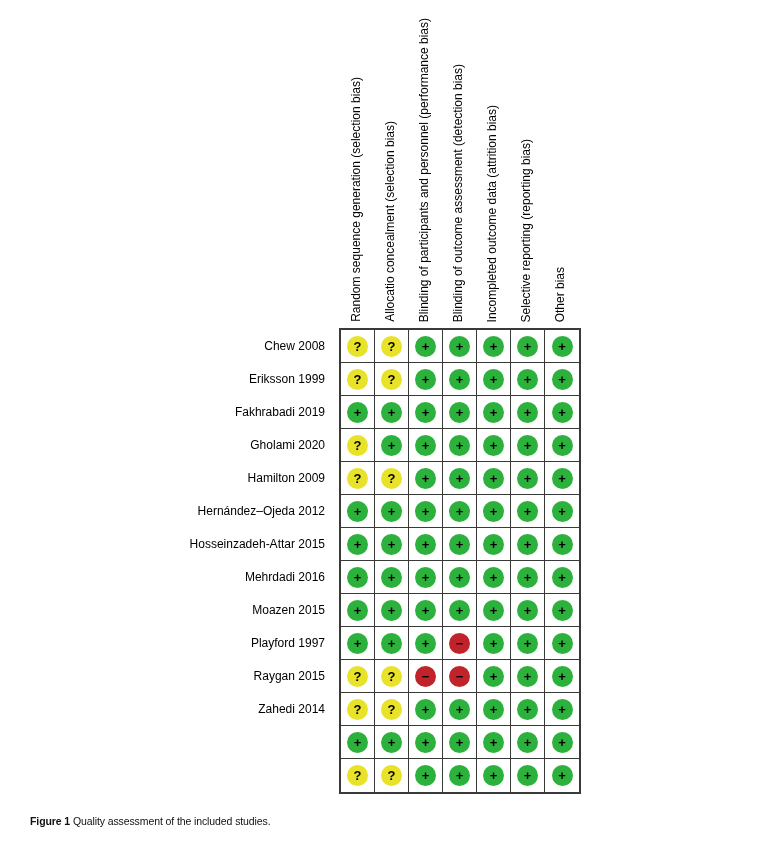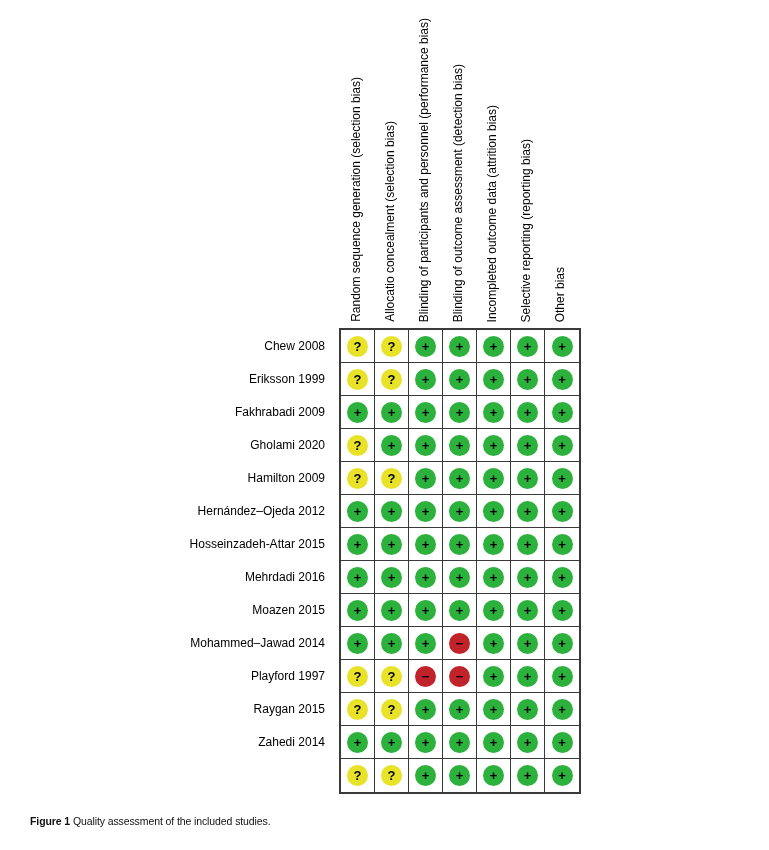--- a/index.html
+++ b/index.html
@@ -76,28 +76,27 @@
         <span>Selective reporting (reporting bias)</span>
       </div>
       <div class="hdr-cell">
         <span>Other bias</span>
       </div>
     </div>
 
   <div class="row-labels">
       <div class="row-label">Chew 2008</div>
       <div class="row-label">Eriksson 1999</div>
-      <div class="row-label">Fakhrabadi 2009</div>
+      <div class="row-label">Fakhrabadi 2019</div>
       <div class="row-label">Gholami 2020</div>
       <div class="row-label">Hamilton 2009</div>
       <div class="row-label">Hernández–Ojeda 2012</div>
       <div class="row-label">Hosseinzadeh-Attar 2015</div>
       <div class="row-label">Mehrdadi 2016</div>
       <div class="row-label">Moazen 2015</div>
-      <div class="row-label">Mohammed–Jawad 2014</div>
       <div class="row-label">Playford 1997</div>
       <div class="row-label">Raygan 2015</div>
       <div class="row-label">Zahedi 2014</div>
     </div>
 
   <div class="grid">
       <div class="cell">
         <span class="circle" style="background-color: rgb(232, 227, 40);">?</span>
       </div>
       <div class="cell">

